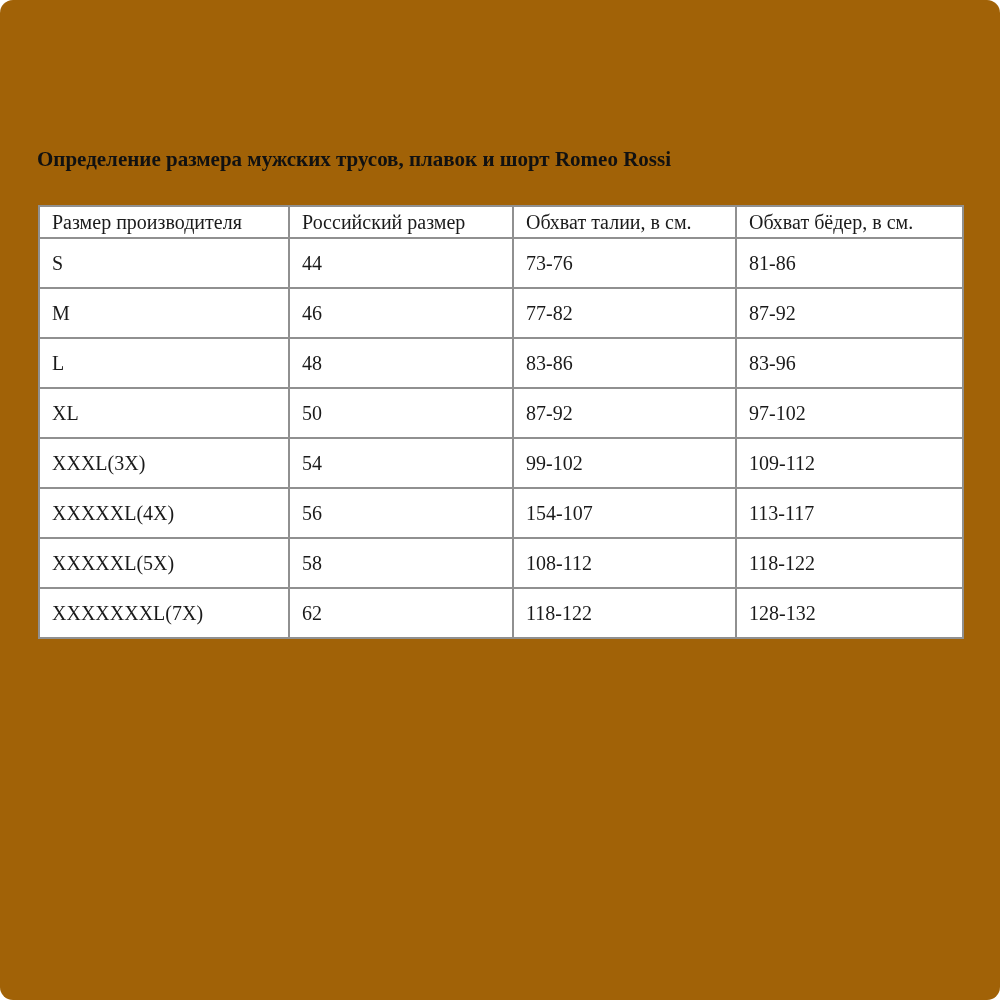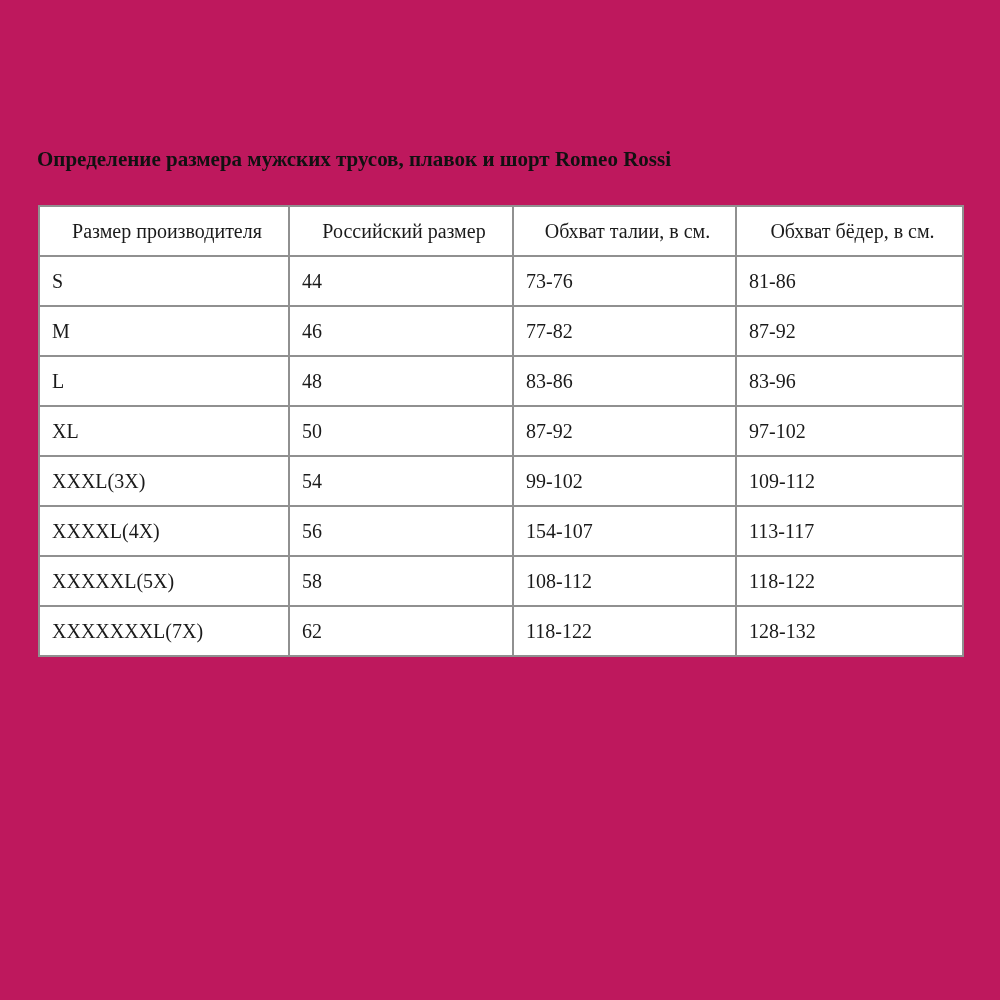--- a/index.html
+++ b/index.html
@@ -7,22 +7,23 @@
     width: 1000px;
     height: 1000px;
     background: #ffffff;
     font-family: "Liberation Serif", "DejaVu Serif", serif;
     color: #1a1a1a;
   }
   .page {
     position: relative;
     width: 1000px;
     height: 1000px;
-    background: #be185d;
+    background: #a16207;
     overflow: hidden;
+    border-radius: 13px;
   }
   .title {
     position: absolute;
     left: 37px;
     top: 146px;
     font-size: 21px;
     line-height: 26px;
     font-weight: bold;
     color: #111111;
     white-space: nowrap;
@@ -41,21 +42,21 @@
     font-size: 20px;
     font-weight: normal;
     text-align: left;
     vertical-align: middle;
     padding: 0 6px 0 12px;
     color: #1a1a1a;
     background: #ffffff;
     white-space: nowrap;
     overflow: hidden;
   }
-  table.size-table th { height: 50px; text-align: center; }
+  table.size-table th { height: 32px; }
   table.size-table td { height: 50px; }
   col.c1 { width: 250px; }
   col.c2 { width: 224px; }
   col.c3 { width: 223px; }
   col.c4 { width: 227px; }
 </style>
 </head>
 <body>
 
 <div class="page">
@@ -102,21 +103,21 @@
         <td>87-92</td>
         <td>97-102</td>
       </tr>
       <tr>
         <td>XXXL(3X)</td>
         <td>54</td>
         <td>99-102</td>
         <td>109-112</td>
       </tr>
       <tr>
-        <td>XXXXL(4X)</td>
+        <td>XXXXXL(4X)</td>
         <td>56</td>
         <td>154-107</td>
         <td>113-117</td>
       </tr>
       <tr>
         <td>XXXXXL(5X)</td>
         <td>58</td>
         <td>108-112</td>
         <td>118-122</td>
       </tr>

